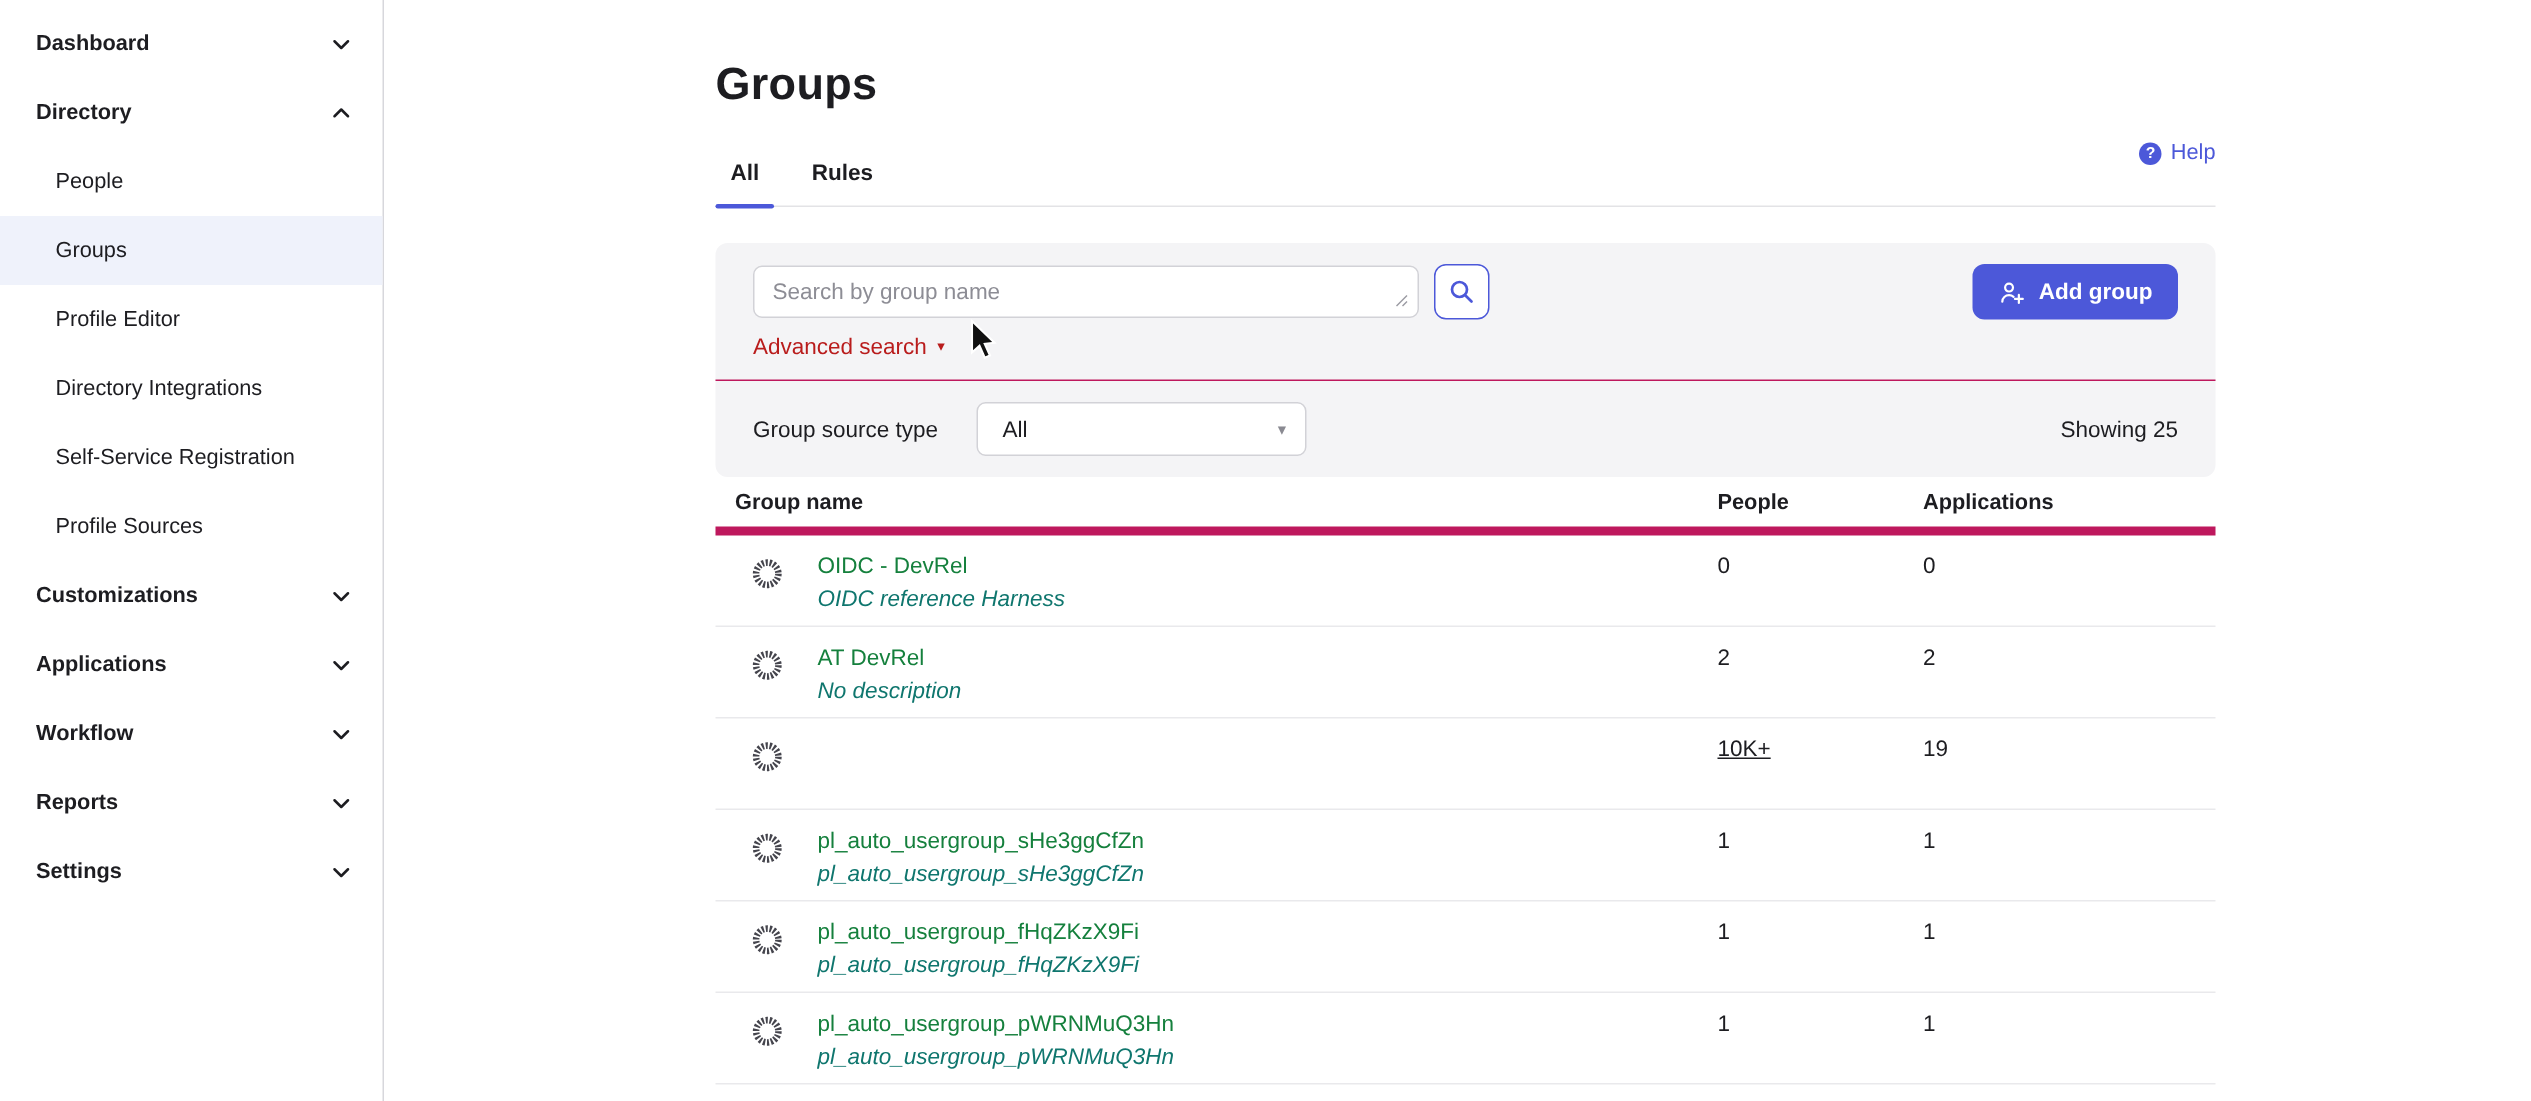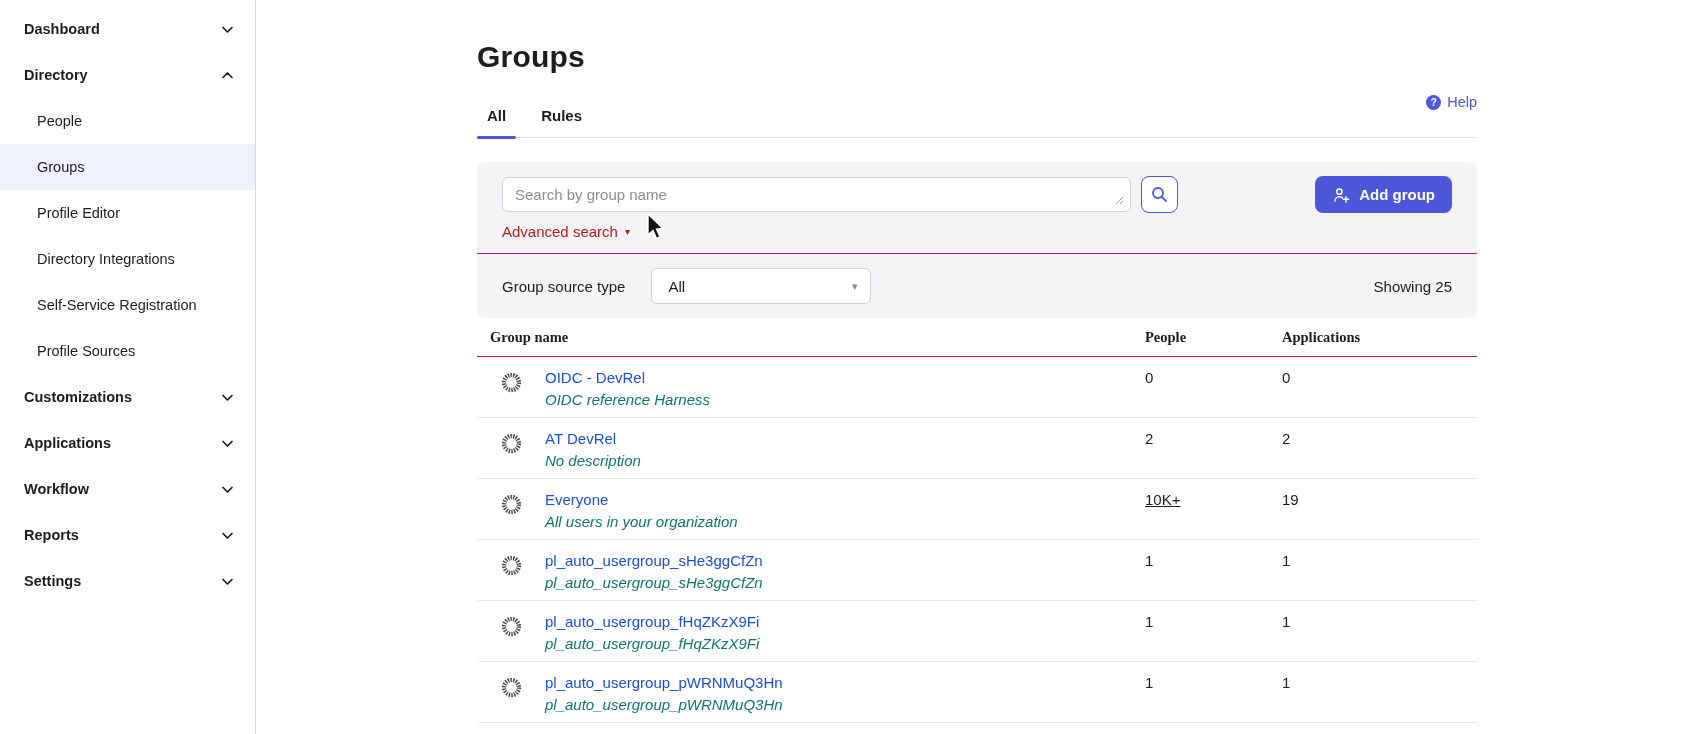--- a/index.html
+++ b/index.html
@@ -34,21 +34,21 @@
     position: relative; cursor: pointer; }
   .tab.active::after { content: ""; position: absolute; left: 0; right: 0; bottom: -2px;
     height: 3px; border-radius: 2px; background: #4c58d9; }
 
   
   .card { margin-top: 24px; background: #f4f4f6; border-radius: 8px; }
   .card-top { display: flex; align-items: flex-start; justify-content: space-between;
     padding: 14px 25px 12px; }
   .search-zone { }
   .search-row { display: flex; align-items: center; }
-  .search-input { width: 629px; height: 35px; border: 1px solid #d2d2d7; border-radius: 6px;
+  .search-input { width: 444px; height: 35px; border: 1px solid #d2d2d7; border-radius: 6px;
     background: #fff; padding: 0 26px 0 12px; font-size: 15px; color: #1d1d21;
     font-family: "Liberation Sans", sans-serif; outline: none; }
   .search-input::placeholder { color: #8d8d95; }
   .input-wrap { position: relative; }
   .resize-glyph { position: absolute; right: 7px; bottom: 7px; }
   .search-btn { width: 37px; height: 37px; margin-left: 10px; background: #fff;
     border: 1.5px solid #4c58d9; border-radius: 8px; display: flex; align-items: center;
     justify-content: center; cursor: pointer; }
   .adv-search { margin-top: 10px; display: inline-flex; align-items: center; gap: 7px;
     color: #b91c1c; font-size: 15px; cursor: pointer; }
@@ -60,28 +60,28 @@
     align-items: center; }
   .filter-label { font-size: 15px; }
   .select-box { margin-left: 26px; width: 220px; height: 36px; background: #fff;
     border: 1px solid #d2d2d7; border-radius: 6px; display: flex; align-items: center;
     justify-content: space-between; padding: 0 13px 0 16px; font-size: 15px; cursor: pointer; }
   .select-caret { color: #8a8a92; font-size: 11px; }
   .showing { margin-left: auto; font-size: 15px; }
 
   
   .grid-row { display: grid; grid-template-columns: 668px 137px 195px; }
-  .thead { height: 39px; align-items: center; border-bottom: 1px solid #be185d; font-family: Liberation Serif, serif; }
+  .thead { height: 39px; align-items: center; border-bottom: 6px solid #be185d; }
   .th { font-size: 14.5px; font-weight: 700; }
   .th.first { padding-left: 13px; }
   .trow { height: 61px; border-bottom: 1px solid #e9e9ec; }
   .name-cell { display: flex; padding: 10px 0 0 24px; }
   .grp-icon { width: 21px; height: 21px; margin-top: 5px; flex: 0 0 auto; }
   .name-text { margin-left: 23px; }
-  .grp-name { font-size: 15px; color: #1d4ed8; line-height: 22px; cursor: pointer; }
+  .grp-name { font-size: 15px; color: #15803d; line-height: 22px; cursor: pointer; }
   .grp-desc { font-size: 15px; color: #0f766e; line-height: 22px; font-style: italic; }
   .num-cell { padding-top: 12px; font-size: 15px; }
   .num-cell .underlined { text-decoration: underline; cursor: pointer; }
 
   
   .cursor { position: absolute; left: 390px; top: 213px; z-index: 50; pointer-events: none; }
 </style>
 </head>
 <body>
 
@@ -238,24 +238,20 @@
       </div>
       <div class="num-cell">2</div>
       <div class="num-cell">2</div>
     </div>
 
     <div class="grid-row trow">
       <div class="name-cell">
         <svg class="grp-icon" viewBox="0 0 24 24">
           <circle cx="12" cy="12" r="8.5" fill="none" stroke="#45454d" stroke-width="5" stroke-dasharray="1.6 1.37"></circle>
         </svg>
-        <div class="name-text">
-          <div class="grp-name">Everyone</div>
-          <div class="grp-desc">All users in your organization</div>
-        </div>
       </div>
       <div class="num-cell"><span class="underlined">10K+</span></div>
       <div class="num-cell">19</div>
     </div>
 
     <div class="grid-row trow">
       <div class="name-cell">
         <svg class="grp-icon" viewBox="0 0 24 24">
           <circle cx="12" cy="12" r="8.5" fill="none" stroke="#45454d" stroke-width="5" stroke-dasharray="1.6 1.37"></circle>
         </svg>

